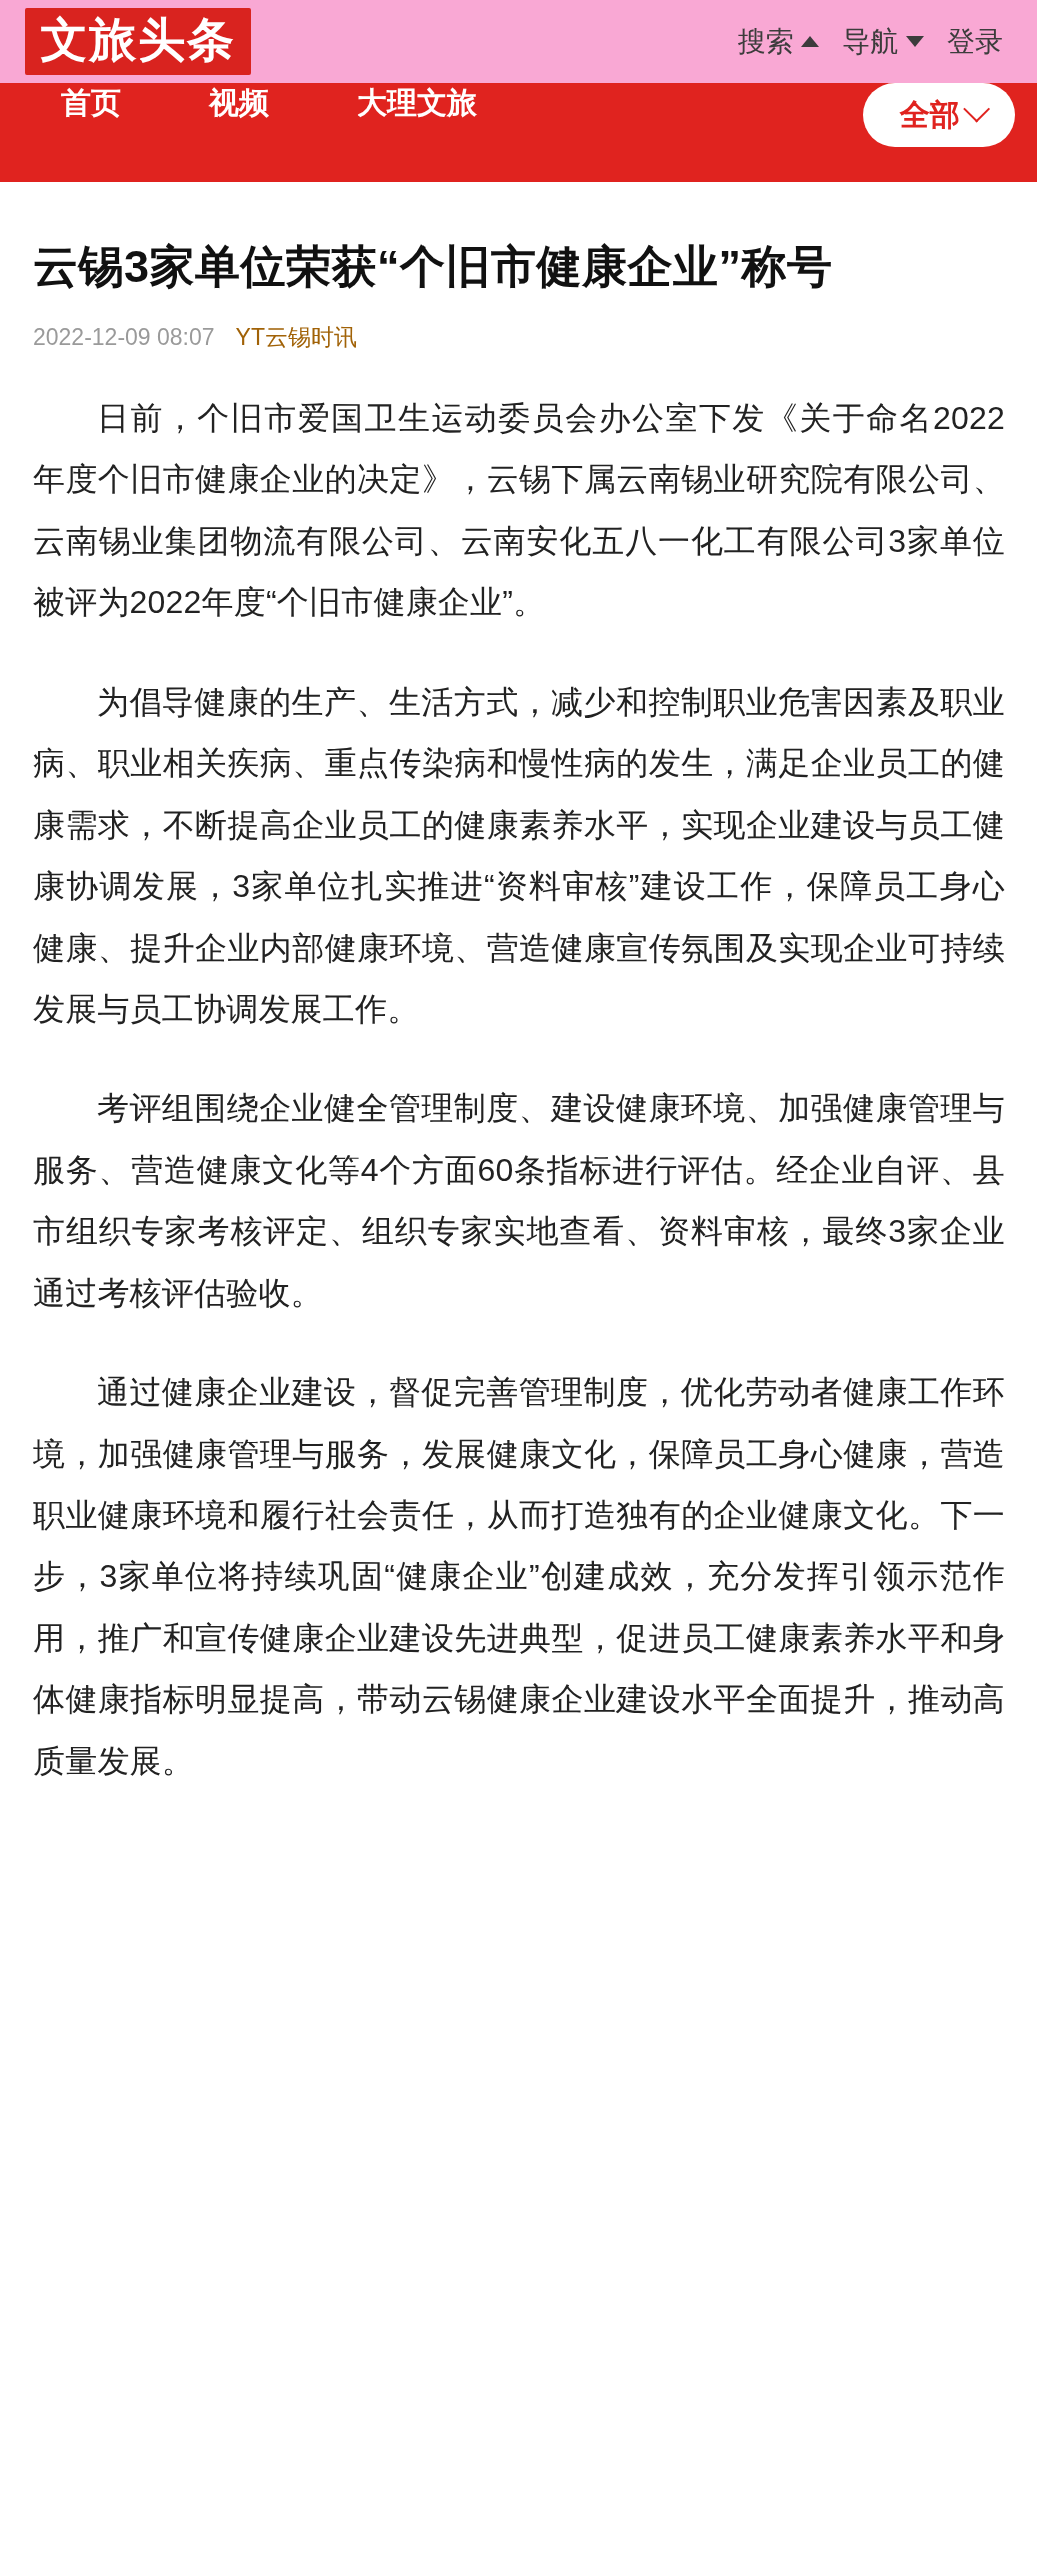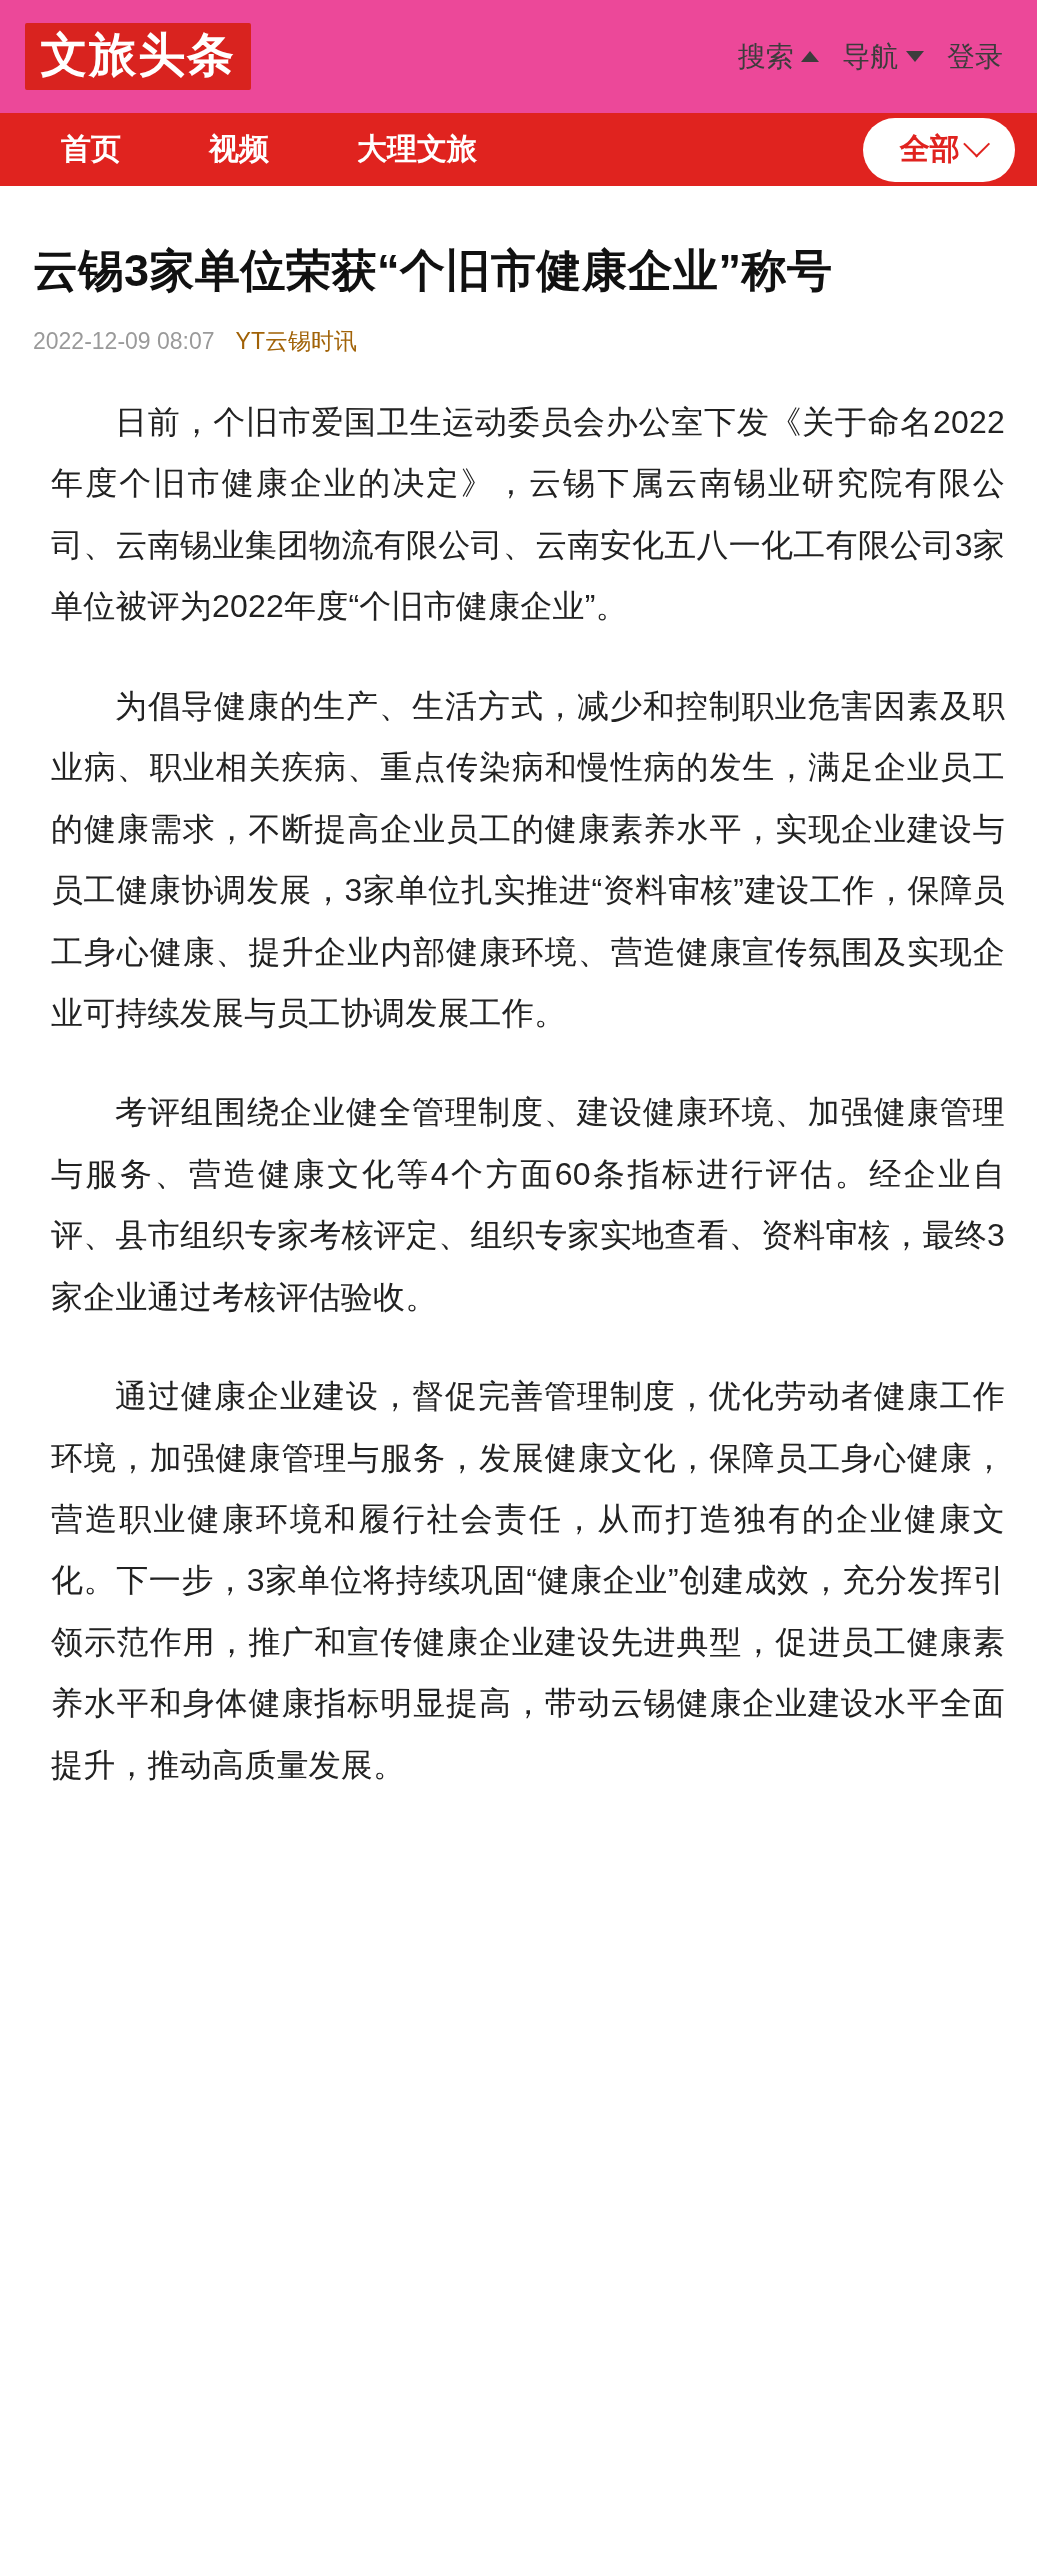--- a/index.html
+++ b/index.html
@@ -10,22 +10,22 @@
   body {
     width: 1038px;
     min-height: 2576px;
     font-family: "Liberation Sans", "DejaVu Sans", sans-serif;
     color: #222222;
     -webkit-font-smoothing: antialiased;
   }
 
   
   .topbar {
-    height: 113px;
-    background: #ec4899;
+    height: 83px;
+    background: #f9a8d4;
     display: flex;
     align-items: center;
     padding: 0 35px 0 25px;
     box-sizing: border-box;
   }
   .logo {
     display: flex;
     align-items: center;
     justify-content: center;
     background: #d9231f;
@@ -63,23 +63,23 @@
     width: 0; height: 0;
     border-left: 9.6px solid transparent;
     border-right: 9.6px solid transparent;
     border-top: 11.5px solid #3c3c3c;
     display: inline-block;
   }
 
   
   .nav {
     background: #e0231f;
-    height: 73px;
+    height: 99px;
     display: flex;
-    align-items: center;
+    align-items: flex-start;
     padding: 0 23px 0 38px;
     box-sizing: border-box;
     position: relative;
   }
   .nav-items {
     display: flex;
     align-items: center;
     flex: 1;
     gap: 0;
   }
@@ -128,21 +128,20 @@
     font-size: 23px;
     color: #9a9a9a;
     display: flex;
     align-items: center;
     gap: 21px;
   }
   .meta .source { color: #a16207; }
 
   .body-text {
     margin-top: 35px;
-    margin-left: 18px;
   }
   .body-text p {
     font-size: 32px;
     line-height: 1.92;
     color: #222222;
     margin: 0 0 38px 0;
     text-indent: 2em;
     text-align: justify;
     letter-spacing: 0.2px;
   }

